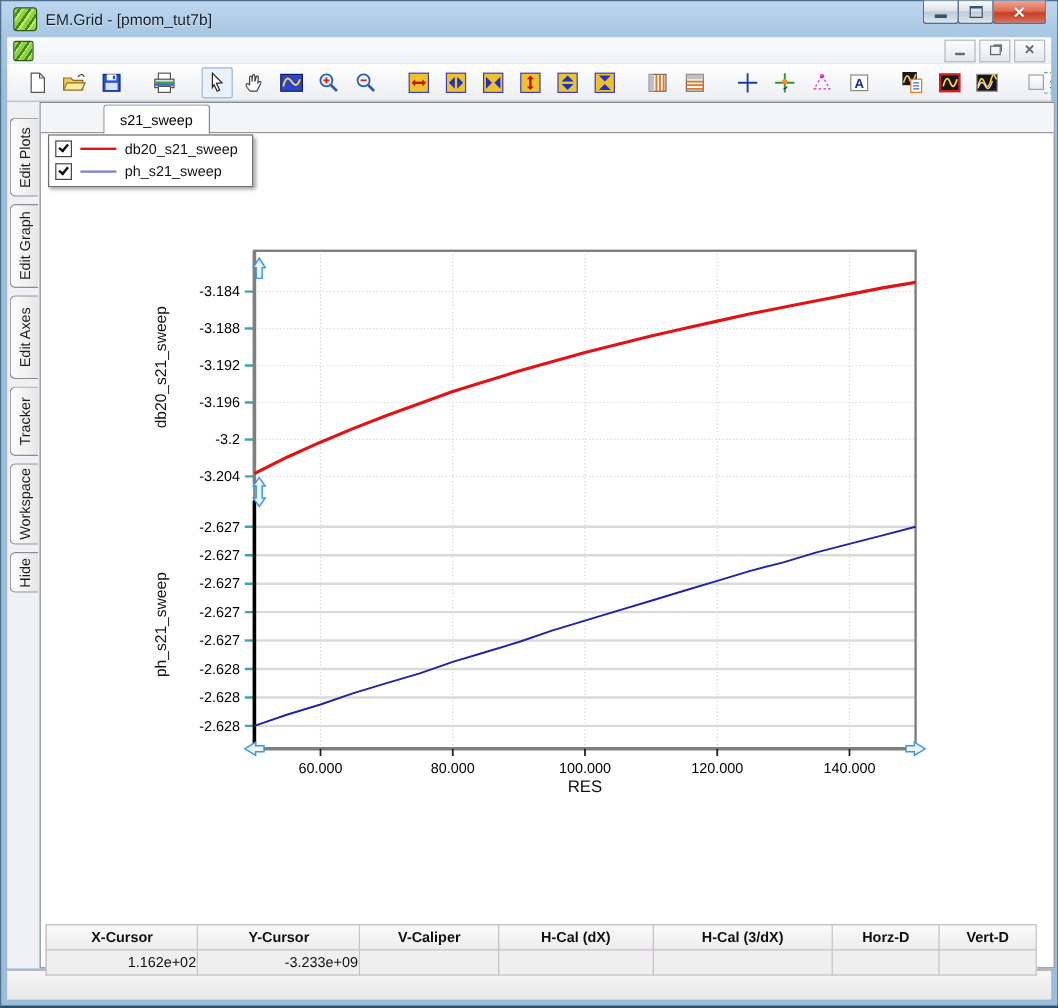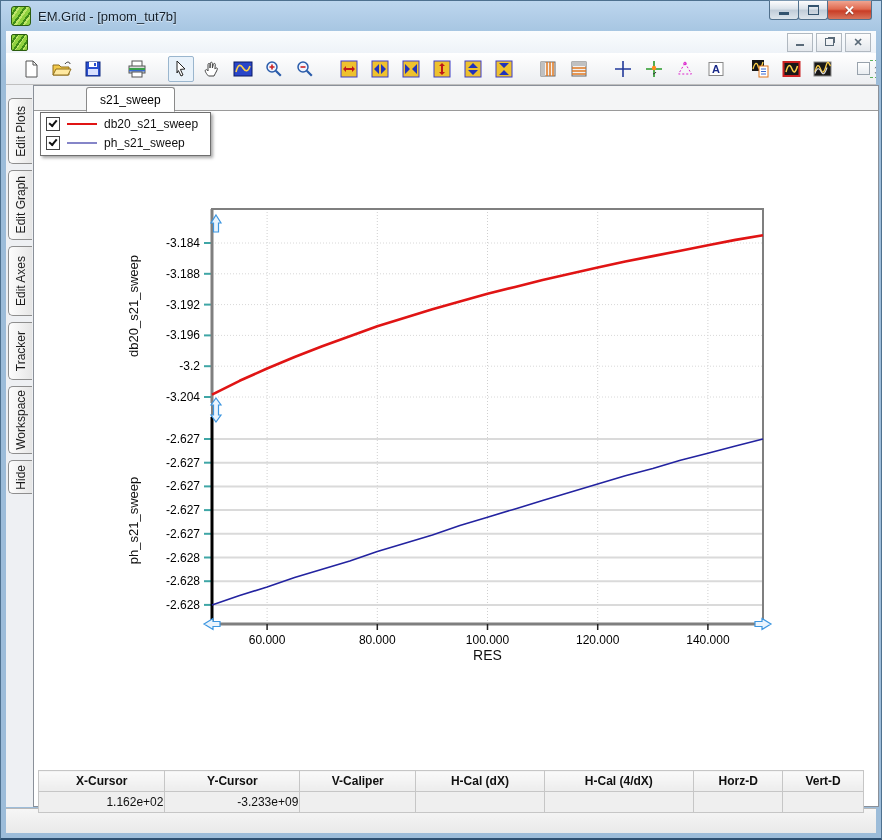--- a/index.html
+++ b/index.html
@@ -403,21 +403,21 @@
         <path d="M737 538 l-9 -5.5 v3 h-7 v5 h7 v3 z" stroke="#3d96e0" fill="#eaf4fd" stroke-width="1.2"></path>
       </svg>
 
     <table class="cursor-table">
       <thead>
           <tr id="ct-head">
             <th>X-Cursor</th>
             <th>Y-Cursor</th>
             <th>V-Caliper</th>
             <th>H-Cal (dX)</th>
-            <th>H-Cal (4/dX)</th>
+            <th>H-Cal (3/dX)</th>
             <th>Horz-D</th>
             <th>Vert-D</th>
           </tr>
         </thead>
       <tbody>
           <tr id="ct-vals">
             <td>1.162e+02</td>
             <td>-3.233e+09</td>
             <td>&nbsp;</td>
             <td>&nbsp;</td>

